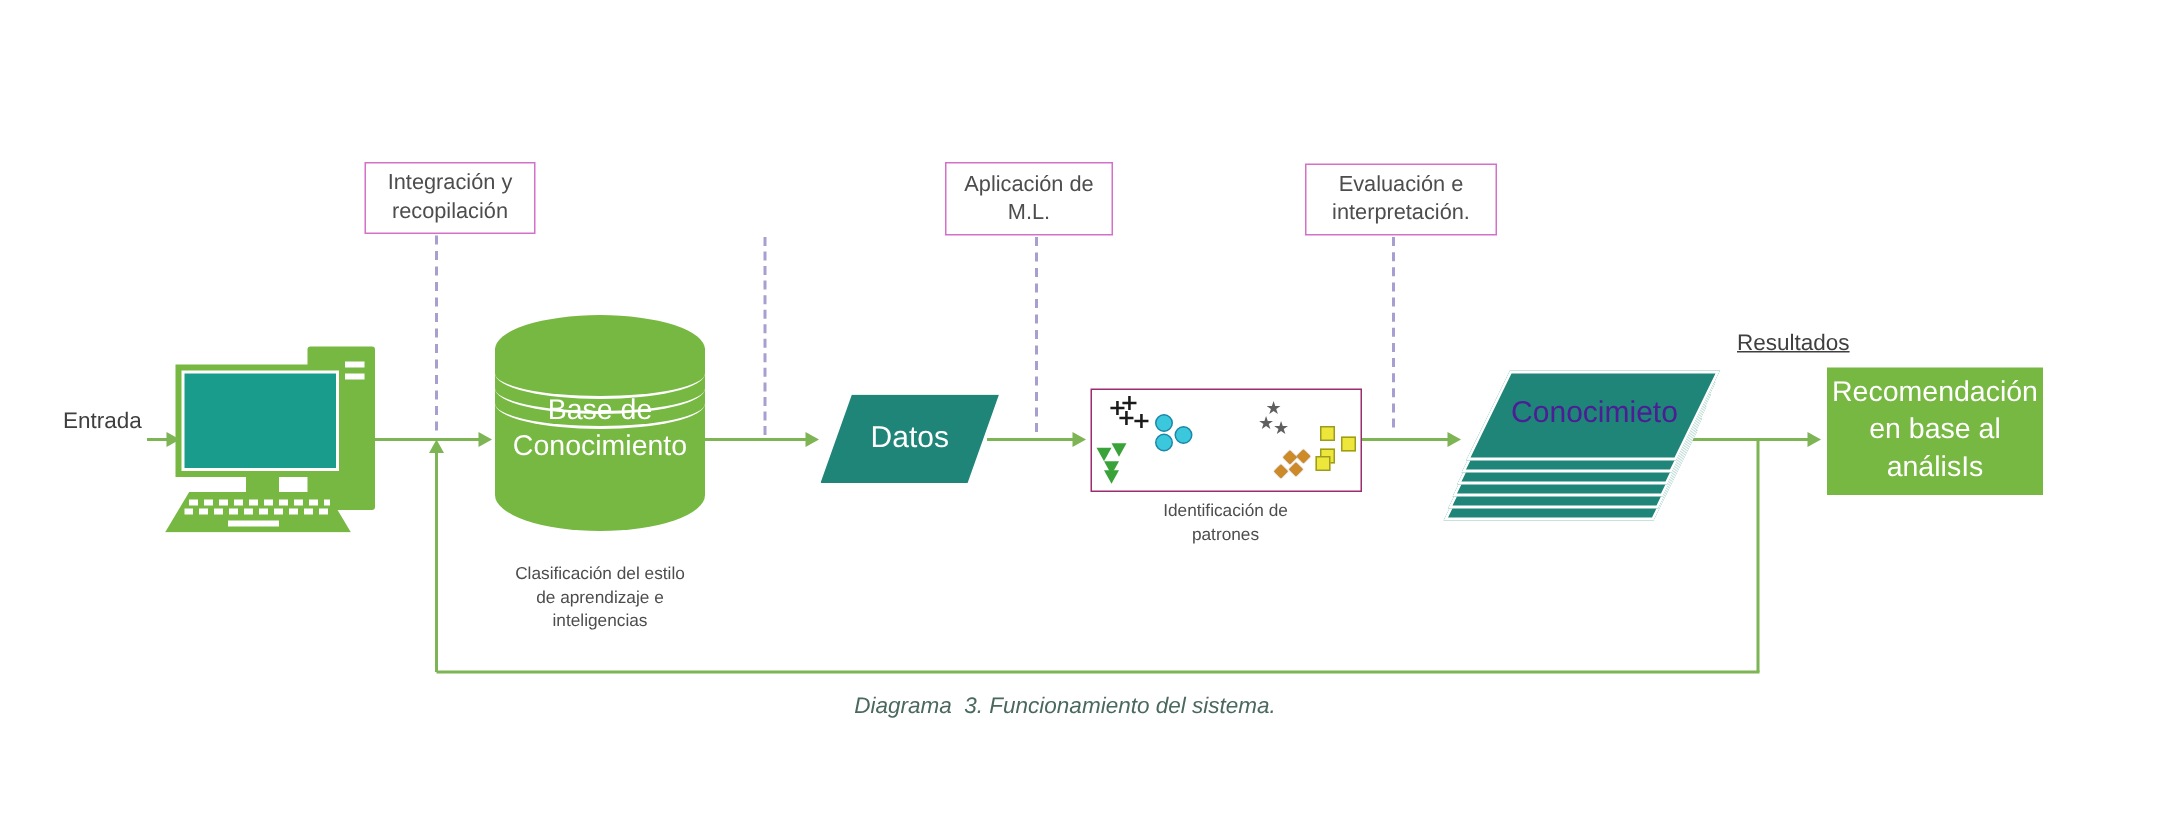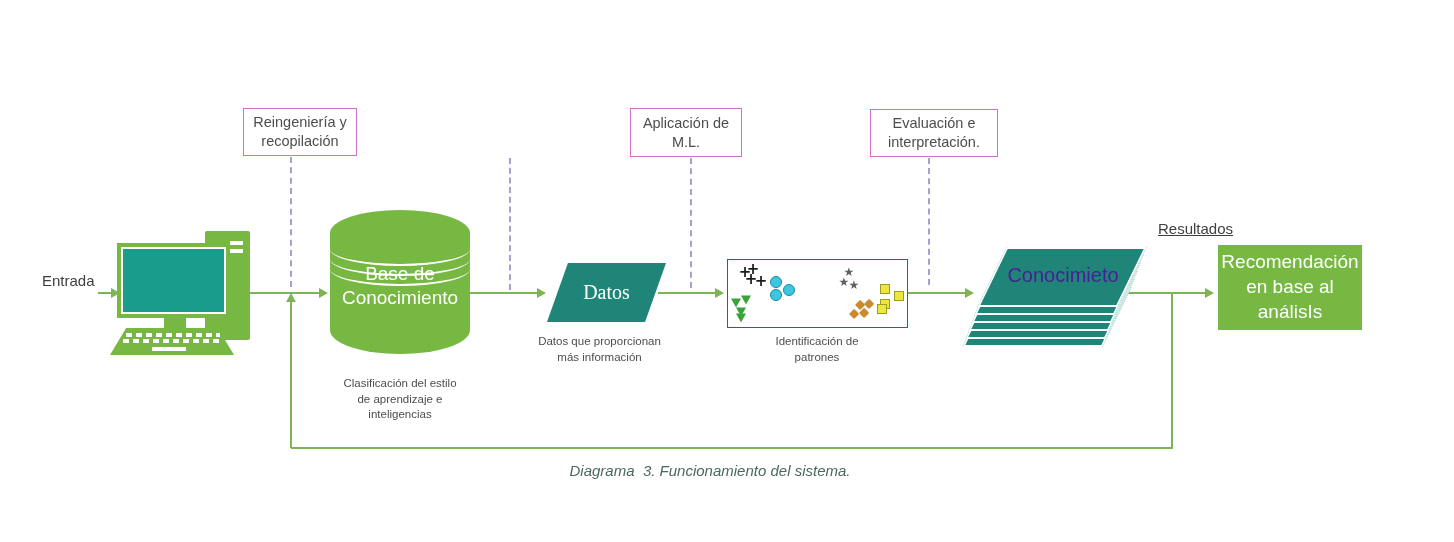--- a/index.html
+++ b/index.html
@@ -50,21 +50,21 @@
   
   .rec-box{background:#77b843;color:#fff;display:flex;align-items:center;justify-content:center;
     text-align:center;font-size:19px;line-height:1.3;}
   .caption{font-style:italic;font-size:15px;color:#4a685f;text-align:center;white-space:pre-wrap;}
 </style>
 </head>
 <body>
 
 <div id="canvas">
 
-  <div class="abs stage-box pre" style="left:243px;top:108px;width:114px;height:48px;"><span class="pre">Reingeniería y
+  <div class="abs stage-box pre" style="left:243px;top:108px;width:114px;height:48px;"><span class="pre">Integración y
 recopilación</span></div>
   <div class="abs stage-box pre" style="left:870px;top:109px;width:128px;height:48px;"><span class="pre">Evaluación e
 interpretación.</span></div>
   <div class="abs stage-box pre" style="left:630px;top:108px;width:112px;height:49px;"><span class="pre">Aplicación de
 M.L.</span></div>
 
   <div class="abs vdash" style="left:290px;top:157px;height:130px;"></div>
   <div class="abs vdash" style="left:509px;top:158px;height:132px;"></div>
   <div class="abs vdash" style="left:690px;top:158px;height:130px;"></div>
   <div class="abs vdash" style="left:928px;top:158px;height:127px;"></div>
@@ -89,25 +89,23 @@
   <div class="abs" style="left:330px;top:210px;width:140px;height:165px;">
     <div class="abs cyl-body" style="left:0;top:22px;"></div>
     <div class="abs cyl-ellipse" style="left:0;top:0;"></div>
     <div class="abs cyl-arc" style="left:0;top:22px;"></div>
     <div class="abs cyl-arc" style="left:0;top:32px;"></div>
     <div class="abs cyl-arc" style="left:0;top:42px;"></div>
     <div class="abs cyl-text pre" style="left:0;top:52px;">Base de
 Conocimiento</div>
   </div>
 
-  <div class="abs para" style="left:547px;top:263px;width:119px;height:59px;font-family:Liberation Serif, serif;">
+  <div class="abs para" style="left:547px;top:263px;width:119px;height:59px;">
       <span>Datos</span>
     </div>
-  <div class="abs gray-note pre" style="left:522px;top:334px;width:155px;">Datos que proporcionan
-más información</div>
 
   <div class="abs pattern-box" style="left:727px;top:259px;width:181px;height:69px;">
     <div class="abs" style="left:0;top:0;width:100%;height:100%;">
         <span class="mk mk-plus" style="left: 17px; top: 12px;">+</span>
         <span class="mk mk-plus" style="left: 25px; top: 9px;">+</span>
         <span class="mk mk-plus" style="left: 23px; top: 19px;">+</span>
         <span class="mk mk-plus" style="left: 33px; top: 21px;">+</span>
         <span class="mk mk-circle" style="left: 48px; top: 22px;"></span>
         <span class="mk mk-circle" style="left: 61px; top: 30px;"></span>
         <span class="mk mk-circle" style="left: 48px; top: 35px;"></span>

